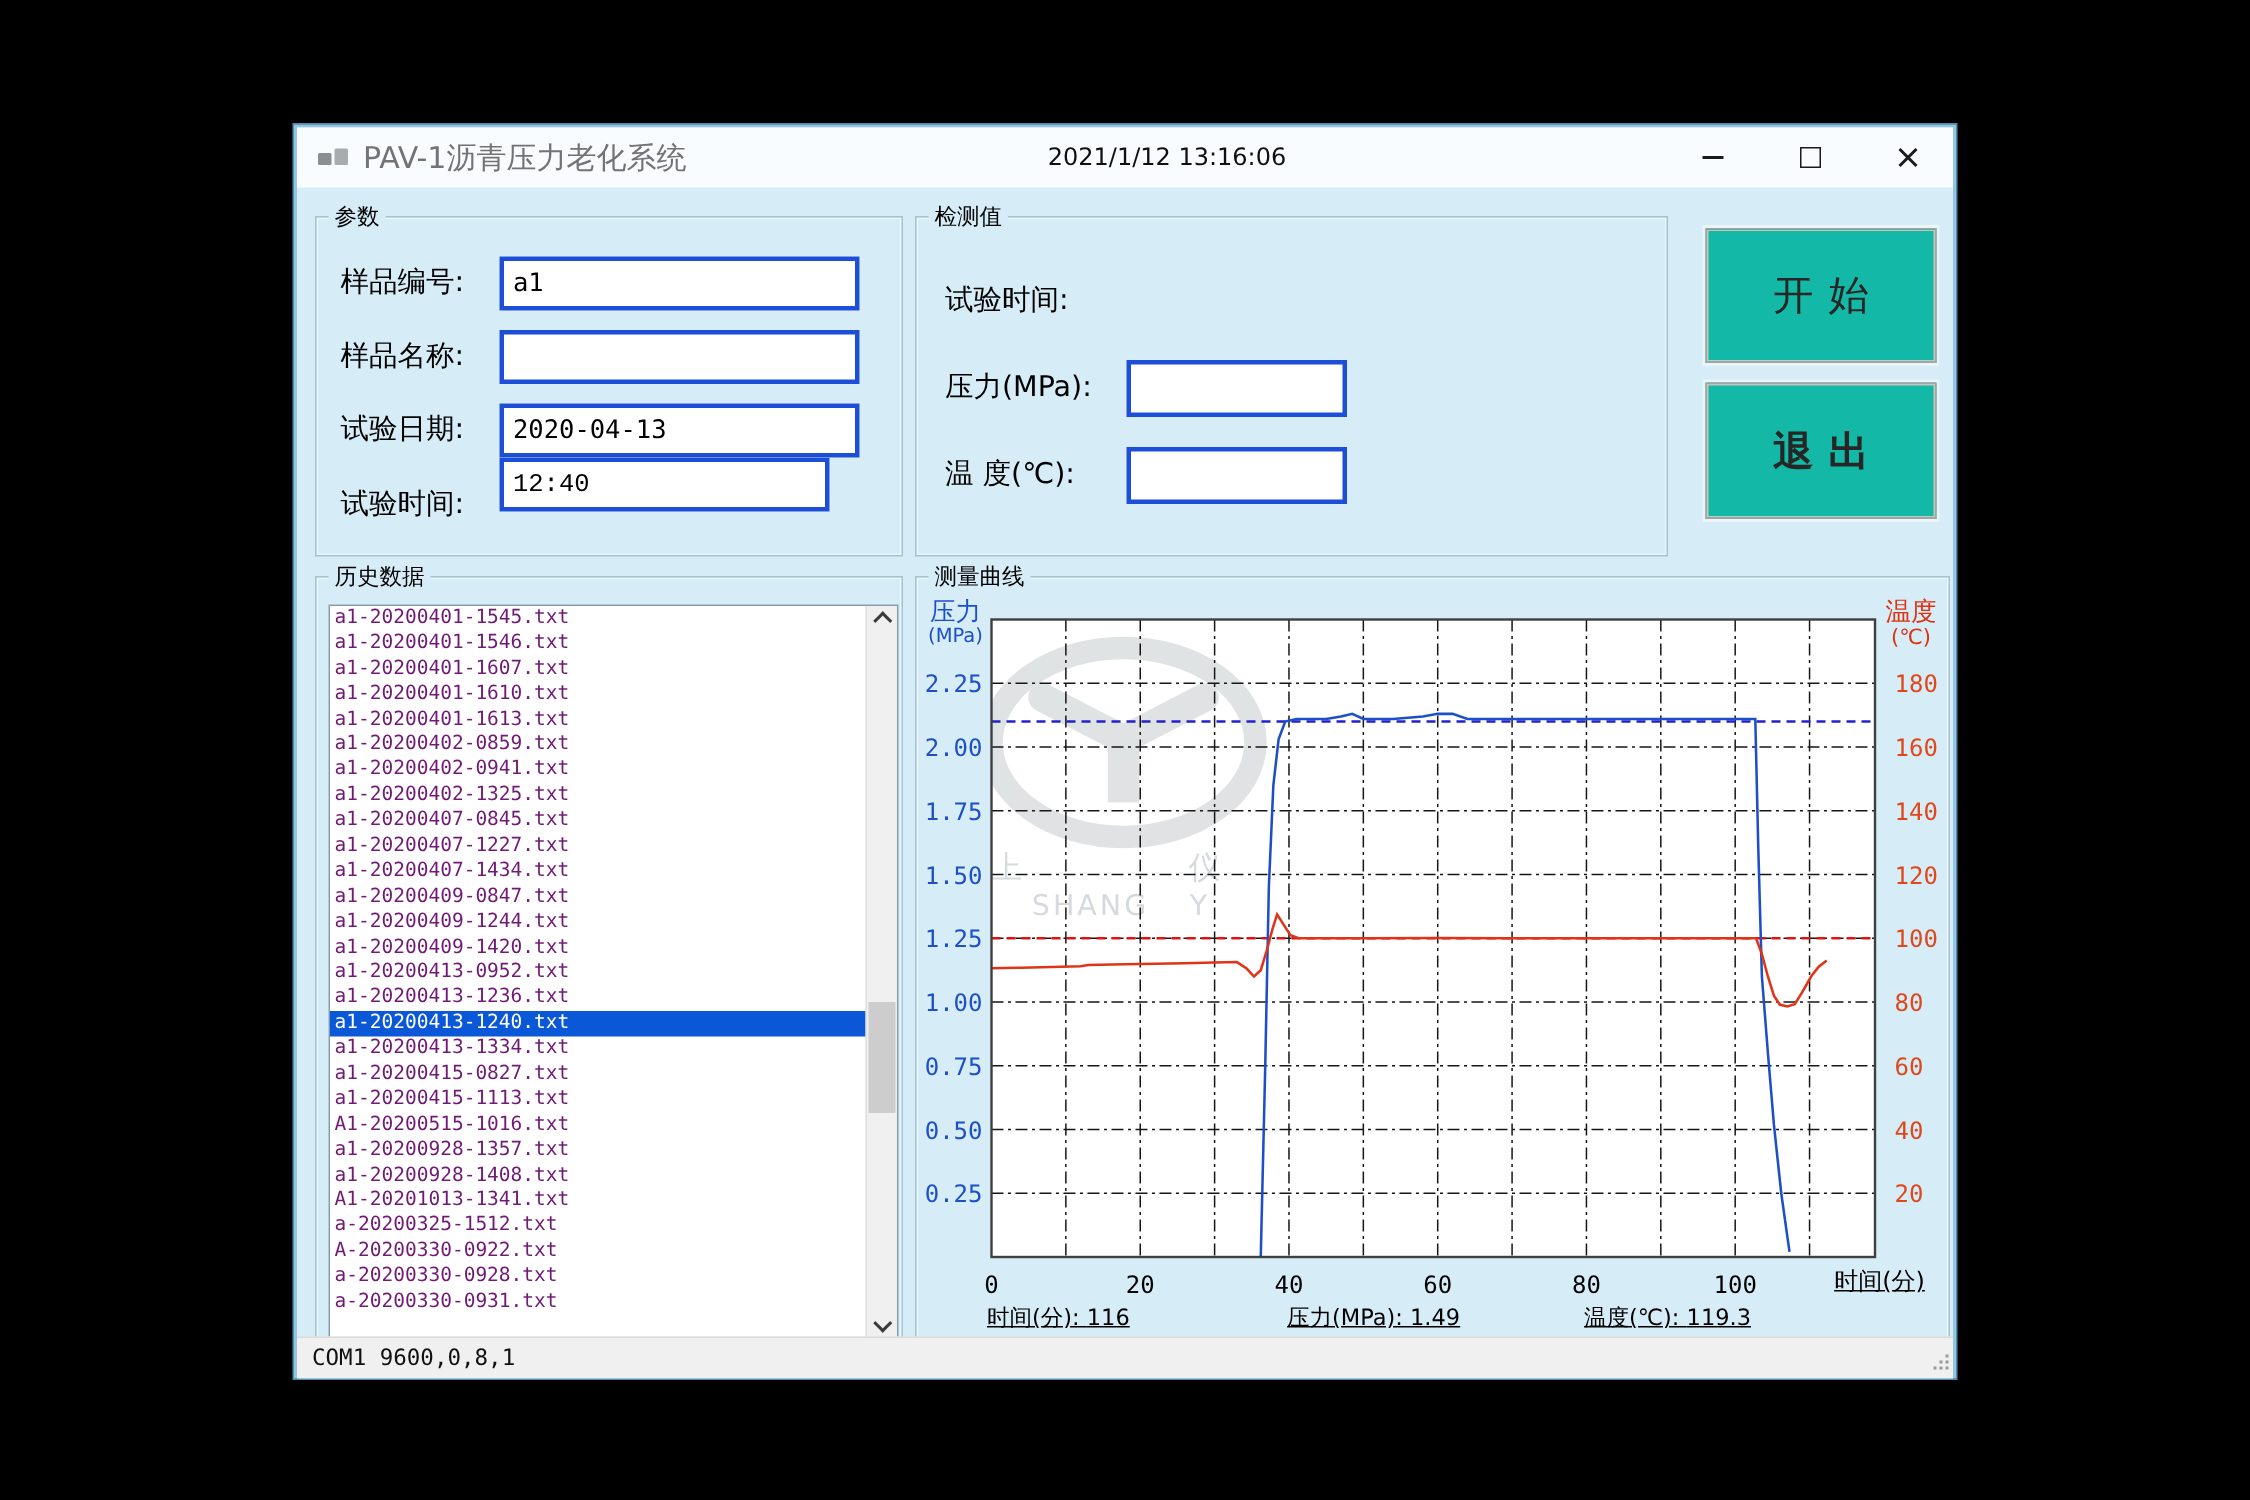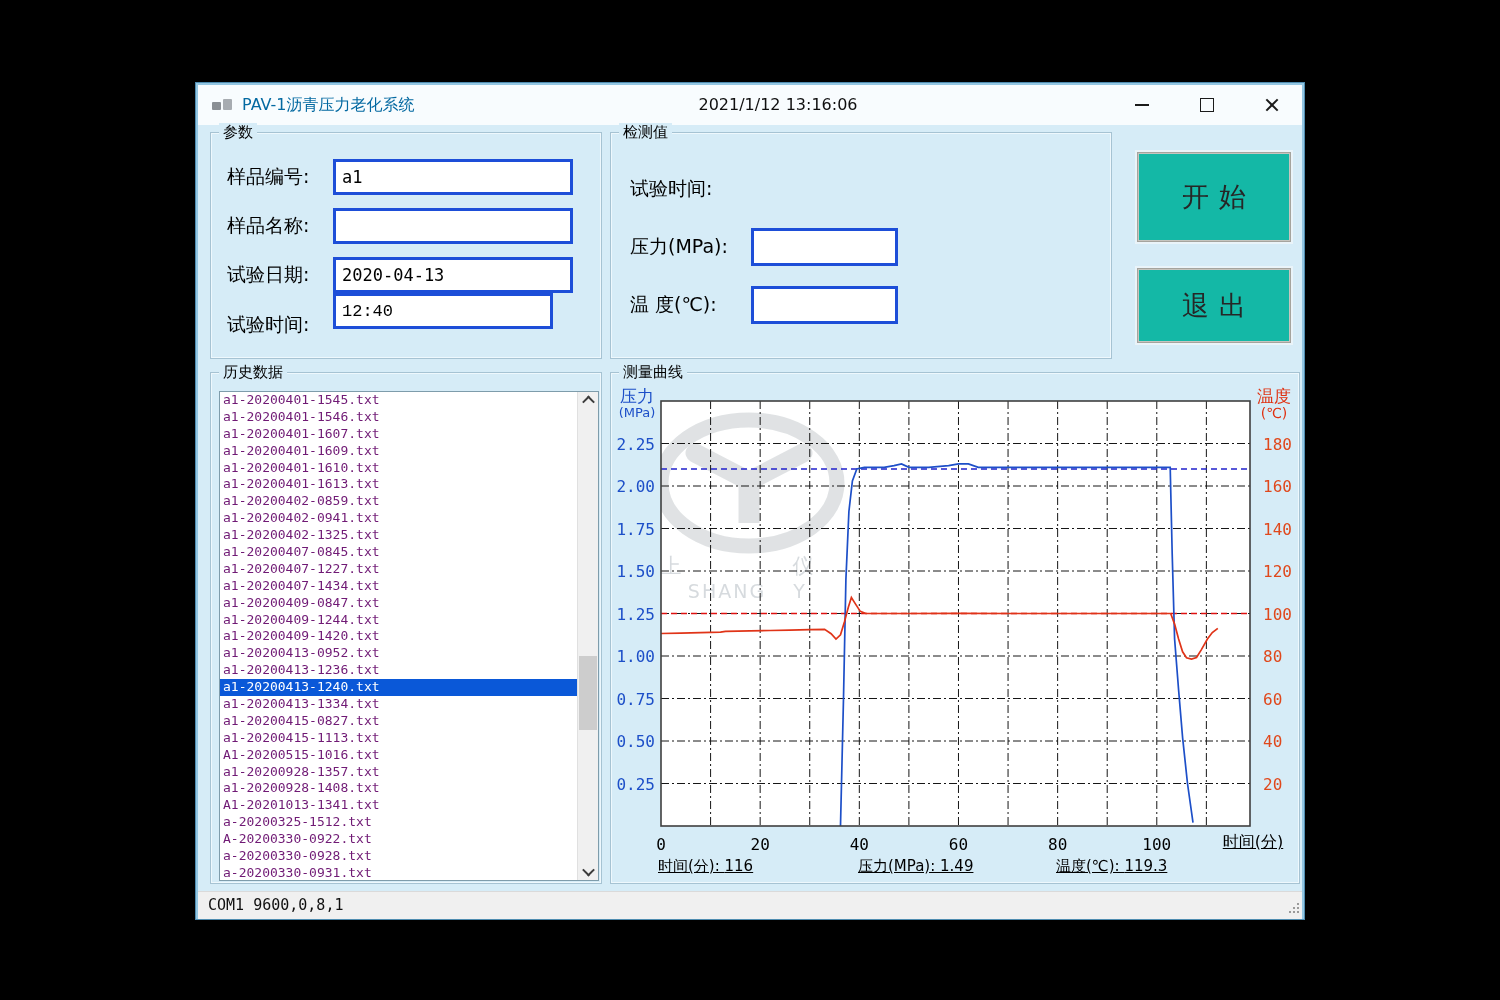--- a/index.html
+++ b/index.html
@@ -5,46 +5,46 @@
   html,body{margin:0;padding:0;background:#000;}
   .stage{position:relative;width:1500px;height:1000px;background:#000;overflow:hidden;
          font-family:"DejaVu Sans",sans-serif;}
   .window{position:absolute;left:196px;top:83px;width:1108px;height:836px;
           background:#d6ecf7;border:2px solid #93c6e2;outline:1px solid #4f8cb0;box-sizing:border-box;}
   
   .titlebar{position:absolute;left:0;top:0;width:1104px;height:40px;background:#f8fcfe;}
   .app-icon{position:absolute;left:14px;top:14px;width:20px;height:13px;}
   .app-icon .b1{position:absolute;left:0;top:3px;width:9px;height:8px;background:#8a8f94;border-radius:1px;}
   .app-icon .b2{position:absolute;left:11px;top:0;width:9px;height:11px;background:#a7acb1;border-radius:1px;}
-  .title-text{position:absolute;left:44px;top:0;line-height:40px;font-size:16px;color:#0369a1;white-space:nowrap;}
+  .title-text{position:absolute;left:44px;top:0;line-height:40px;font-size:20px;color:#737373;white-space:nowrap;}
   .clock{position:absolute;left:0;top:0;width:100%;text-align:center;line-height:40px;font-size:16px;color:#101010;text-indent:56px;}
   .tb-btn{position:absolute;top:0;width:46px;height:40px;display:flex;align-items:center;justify-content:center;}
   .tb-min{left:921px;}.tb-max{left:986px;}.tb-close{left:1051px;}
   .g-min{width:14px;height:0;border-top:2px solid #1b1b1b;}
   .g-max{width:12px;height:12px;border:1.6px solid #1b1b1b;background:transparent;}
   .g-close{position:relative;width:18px;height:18px;}
   .g-close i{position:absolute;left:1px;top:8px;width:16px;height:2px;background:#1b1b1b;}
   .g-close i.a{transform:rotate(45deg);} .g-close i.b{transform:rotate(-45deg);}
   
-  .group{position:absolute;border:1px solid #a6c3d3;box-shadow:inset 0 0 0 1px #eef8fd;}
+  .group{position:absolute;border:1px solid #a6c3d3;box-shadow:inset 0 0 0 1px #eef8fd;margin-top:12px;}
   .group-title{position:absolute;top:-10px;left:8px;background:#d6ecf7;padding:0 4px;font-size:15px;color:#000;line-height:18px;}
   .g-params{left:12px;top:47px;width:390px;height:225px;}
   .g-detect{left:412px;top:47px;width:500px;height:225px;}
   .g-history{left:12px;top:287px;width:390px;height:510px;}
   .g-chart{left:412px;top:287px;width:688px;height:510px;}
   
   .f-label{position:absolute;font-size:19px;color:#000;white-space:nowrap;}
   .tb-input{position:absolute;height:36px;border:3px solid #1d4ed8;background:#fff;
             font-family:"DejaVu Sans Mono",monospace;font-size:17px;padding:0 6px;box-sizing:border-box;outline:none;color:#000;}
   
   .big-btn{position:absolute;left:939px;width:154px;background:#14b8a6;border:1px solid #a5a49e;
            box-shadow:inset 0 0 0 1px #c6c5bf,0 0 0 2px #eaf4f9;font-size:27px;color:#262626;
            display:flex;align-items:center;justify-content:center;letter-spacing:10px;text-indent:10px;
            font-family:"DejaVu Sans",sans-serif;cursor:default;box-sizing:border-box;}
-  .btn-start{top:67px;height:90px;} .btn-exit{top:183px;height:75px;}
+  .btn-start{top:67px;height:90px;} .btn-exit{top:170px;height:91px;font-weight:bold;}
   
   .listbox{position:absolute;left:8px;top:18px;width:380px;height:490px;background:#fff;
            border:1px solid #7e9cab;box-sizing:border-box;overflow:hidden;}
   .list-items{position:absolute;left:0;top:0;width:358px;}
   .list-item{height:16.9px;line-height:16.9px;font-family:"DejaVu Sans Mono",monospace;font-size:13px;
              padding-left:3px;white-space:nowrap;color:#701a75;}
   .list-item.selected{background:#0a58d8;color:#fff;}
   .vscroll{position:absolute;right:0;top:0;width:20px;height:488px;background:#f0f0f0;border-left:1px solid #e0e0e0;}
   .sbtn{position:absolute;left:0;width:20px;height:17px;display:flex;align-items:center;justify-content:center;}
   .sbtn.up{top:0;} .sbtn.down{bottom:0;}
@@ -120,21 +120,20 @@
     <div class="big-btn btn-start">开始</div>
     <div class="big-btn btn-exit">退出</div>
 
     <div class="group g-history">
       <div class="group-title">历史数据</div>
       <div class="listbox">
         <div class="list-items" id="history-items">
             <div class="list-item">a1-20200401-1545.txt</div>
             <div class="list-item">a1-20200401-1546.txt</div>
             <div class="list-item">a1-20200401-1607.txt</div>
-            <div class="list-item">a1-20200401-1609.txt</div>
             <div class="list-item">a1-20200401-1610.txt</div>
             <div class="list-item">a1-20200401-1613.txt</div>
             <div class="list-item">a1-20200402-0859.txt</div>
             <div class="list-item">a1-20200402-0941.txt</div>
             <div class="list-item">a1-20200402-1325.txt</div>
             <div class="list-item">a1-20200407-0845.txt</div>
             <div class="list-item">a1-20200407-1227.txt</div>
             <div class="list-item">a1-20200407-1434.txt</div>
             <div class="list-item">a1-20200409-0847.txt</div>
             <div class="list-item">a1-20200409-1244.txt</div>

